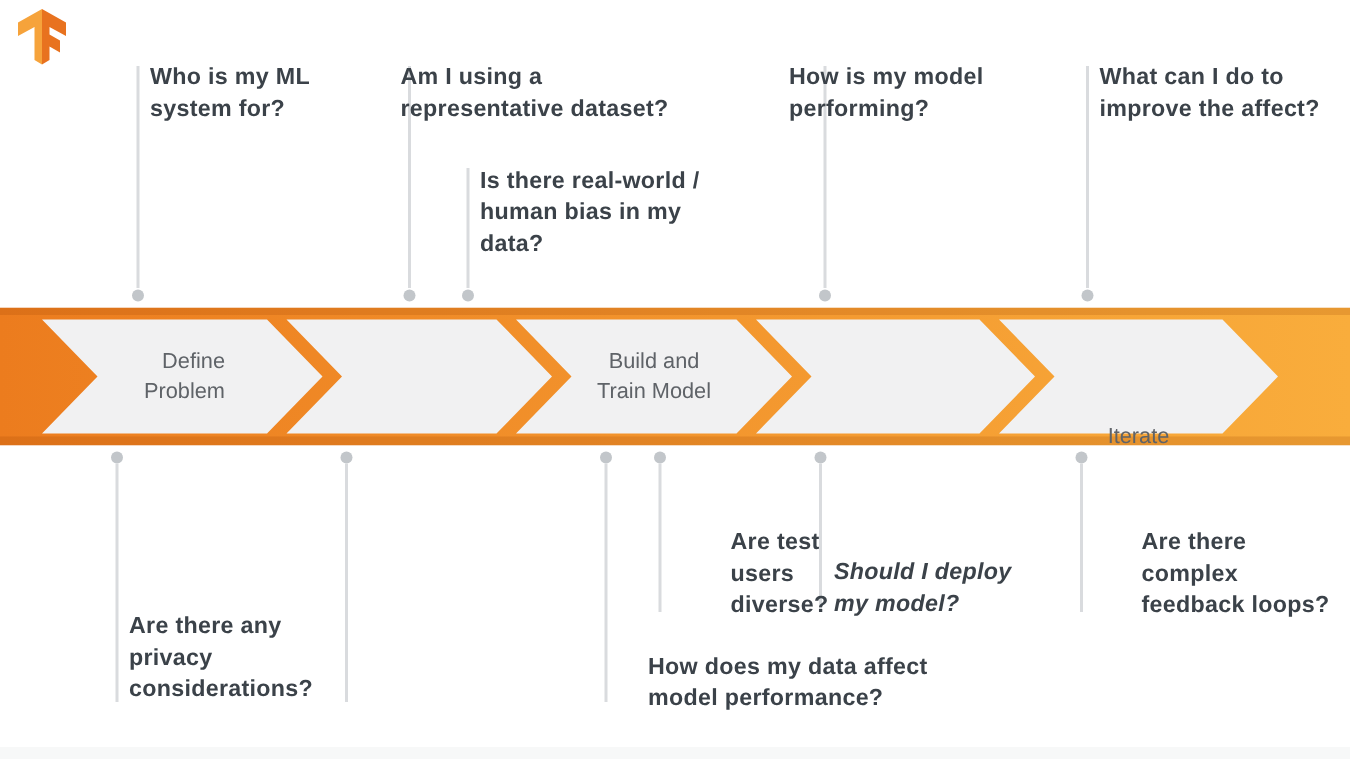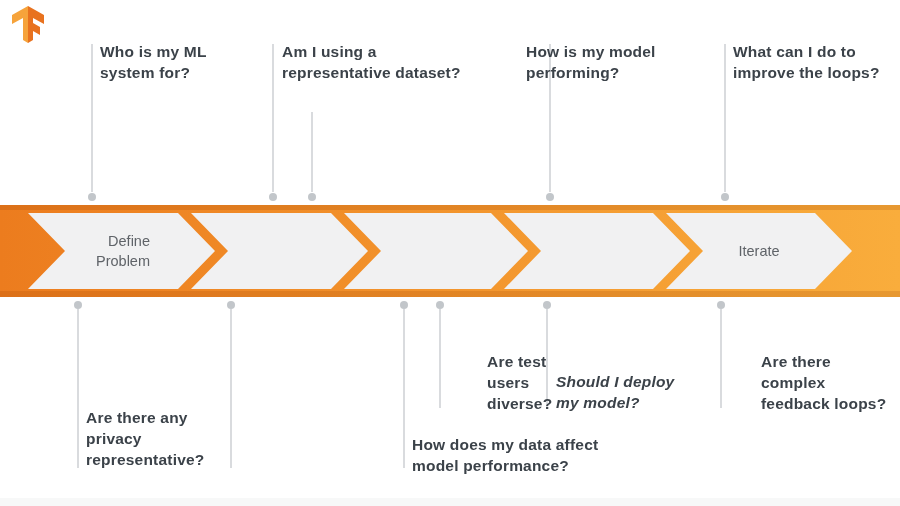--- a/index.html
+++ b/index.html
@@ -76,47 +76,52 @@
   <div class="dot" style="left:308px; top:193px;"></div>
 
   <div class="connector" style="left:549px; top:44px;  height:148px;"></div>
   <div class="dot" style="left:546px; top:193px;"></div>
 
   <div class="connector" style="left:724px; top:44px;  height:148px;"></div>
   <div class="dot" style="left:721px; top:193px;"></div>
 
   <div class="question" style="left:100px; top:41px;">Who is my ML
 system for?</div>
-  <div class="question" style="left:282px; top:41px;">Am I using a
+  <div class="question" style="left:267px; top:41px;">Am I using a
 representative dataset?</div>
+  <div class="question" style="left:320px; top:110px;">Is there real-world /
+human bias in my
+data?</div>
   <div class="question" style="left:526px; top:41px;">How is my model
 performing?</div>
   <div class="question" style="left:733px; top:41px;">What can I do to
-improve the loops?</div>
+improve the affect?</div>
 
   <svg class="banner-svg" viewBox="0 0 900 92" preserveAspectRatio="none">
     <defs>
       <linearGradient id="bannerGrad" x1="0" y1="0" x2="1" y2="0">
         <stop offset="0" stop-color="#ec7c1e"></stop>
         <stop offset="1" stop-color="#f9ad3c"></stop>
       </linearGradient>
     </defs>
     <rect x="0" y="0" width="900" height="92" fill="url(#bannerGrad)"></rect>
     <rect x="0" y="0" width="900" height="5" fill="rgba(150,60,0,0.18)"></rect>
     <rect x="0" y="86" width="900" height="6" fill="rgba(150,60,0,0.18)"></rect>
     <polygon points="28,8 178,8 215,46 178,84 28,84 65,46" fill="#f1f1f2"></polygon>
     <polygon points="191,8 331,8 368,46 331,84 191,84 228,46" fill="#f1f1f2"></polygon>
     <polygon points="344,8 491,8 528,46 491,84 344,84 381,46" fill="#f1f1f2"></polygon>
     <polygon points="504,8 653,8 690,46 653,84 504,84 541,46" fill="#f1f1f2"></polygon>
     <polygon points="666,8 815,8 852,46 815,84 666,84 703,46" fill="#f1f1f2"></polygon>
   </svg>
 
   <div class="step-label" style="left:48px;text-align:right;">Define
 Problem</div>
-  <div class="step-label" style="left:684px;">Iterate</div>
+  <div class="step-label" style="left:361px;">Build and
+Train Model</div>
+  <div class="step-label" style="left:684px;margin-top:40px;">Iterate</div>
 
   <div class="dot" style="left:74px;  top:301px;"></div>
   <div class="connector" style="left:77px;  top:309px; height:159px;"></div>
 
   <div class="dot" style="left:227px; top:301px;"></div>
   <div class="connector" style="left:230px; top:309px; height:159px;"></div>
 
   <div class="dot" style="left:400px; top:301px;"></div>
   <div class="connector" style="left:403px; top:309px; height:159px;"></div>
 
@@ -124,22 +129,22 @@
   <div class="connector" style="left:439px; top:309px; height:99px;"></div>
 
   <div class="dot" style="left:543px; top:301px;"></div>
   <div class="connector" style="left:546px; top:309px; height:99px;"></div>
 
   <div class="dot" style="left:717px; top:301px;"></div>
   <div class="connector" style="left:720px; top:309px; height:99px;"></div>
 
   <div class="question" style="left:86px;  top:407px;">Are there any
 privacy
-representative?</div>
-  <div class="question" style="left:412px; top:434px;">How does my data affect
+considerations?</div>
+  <div class="question" style="left:432px; top:434px;">How does my data affect
 model performance?</div>
   <div class="question" style="left:448px; top:351px;margin-left:39px;">Are test
 users
 diverse?</div>
   <div class="question" style="left:556px; top:371px;font-style:italic;">Should I deploy
 my model?</div>
   <div class="question" style="left:729px; top:351px;margin-left:32px;">Are there
 complex
 feedback loops?</div>
 

